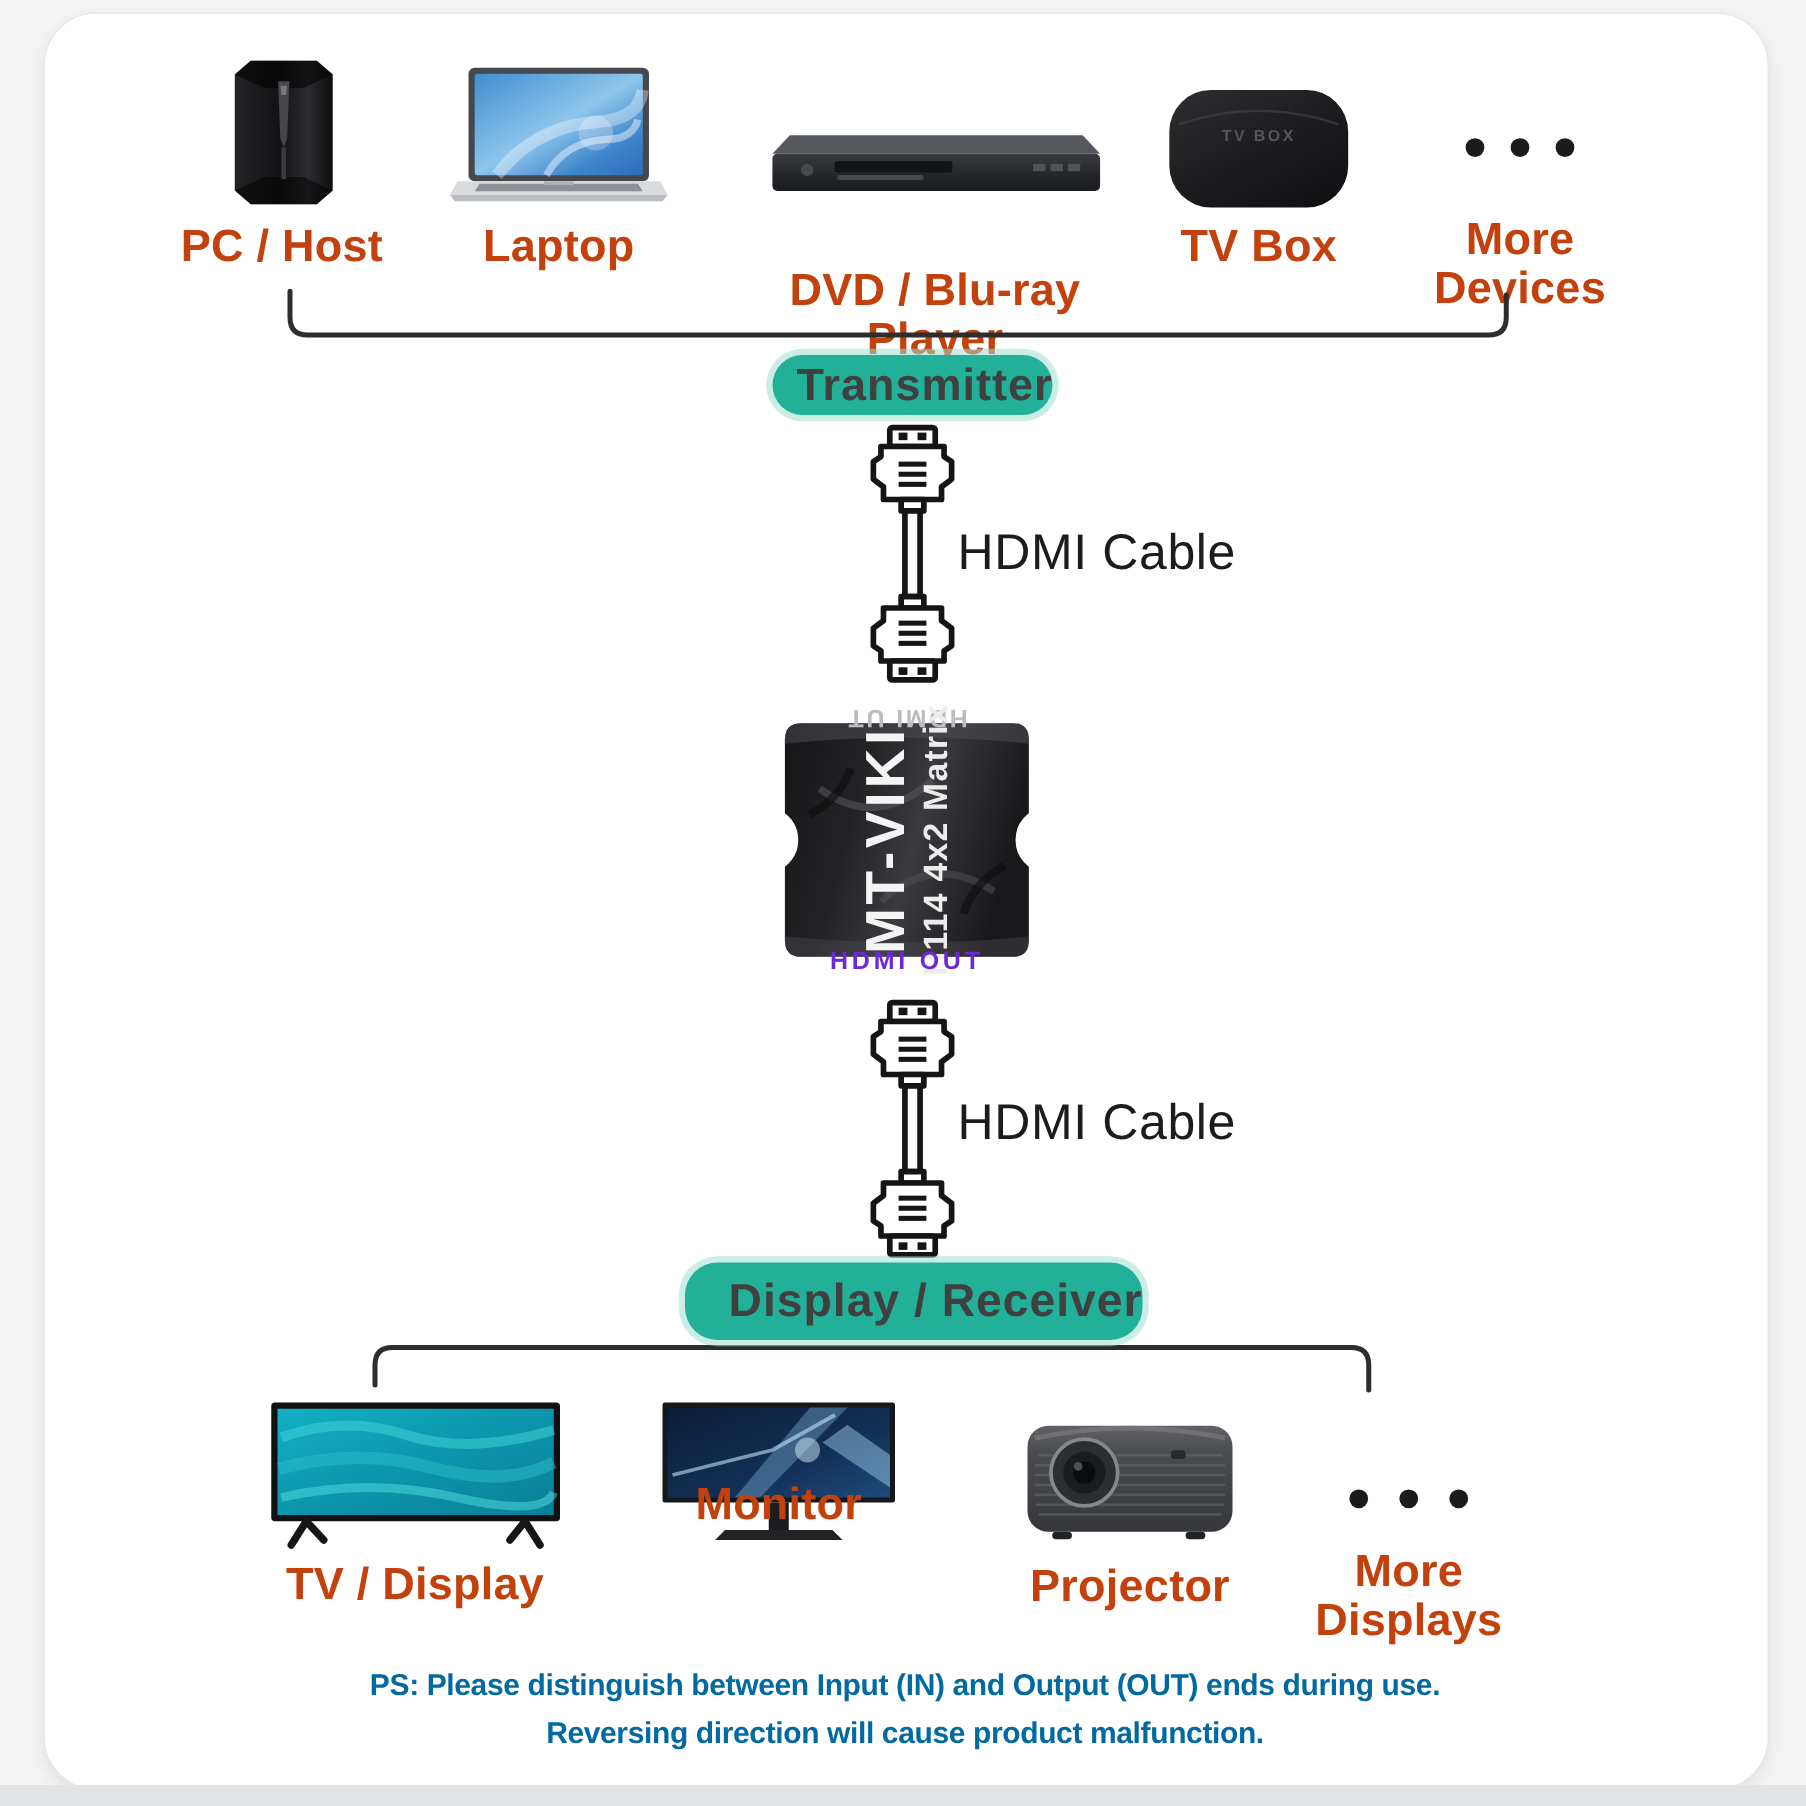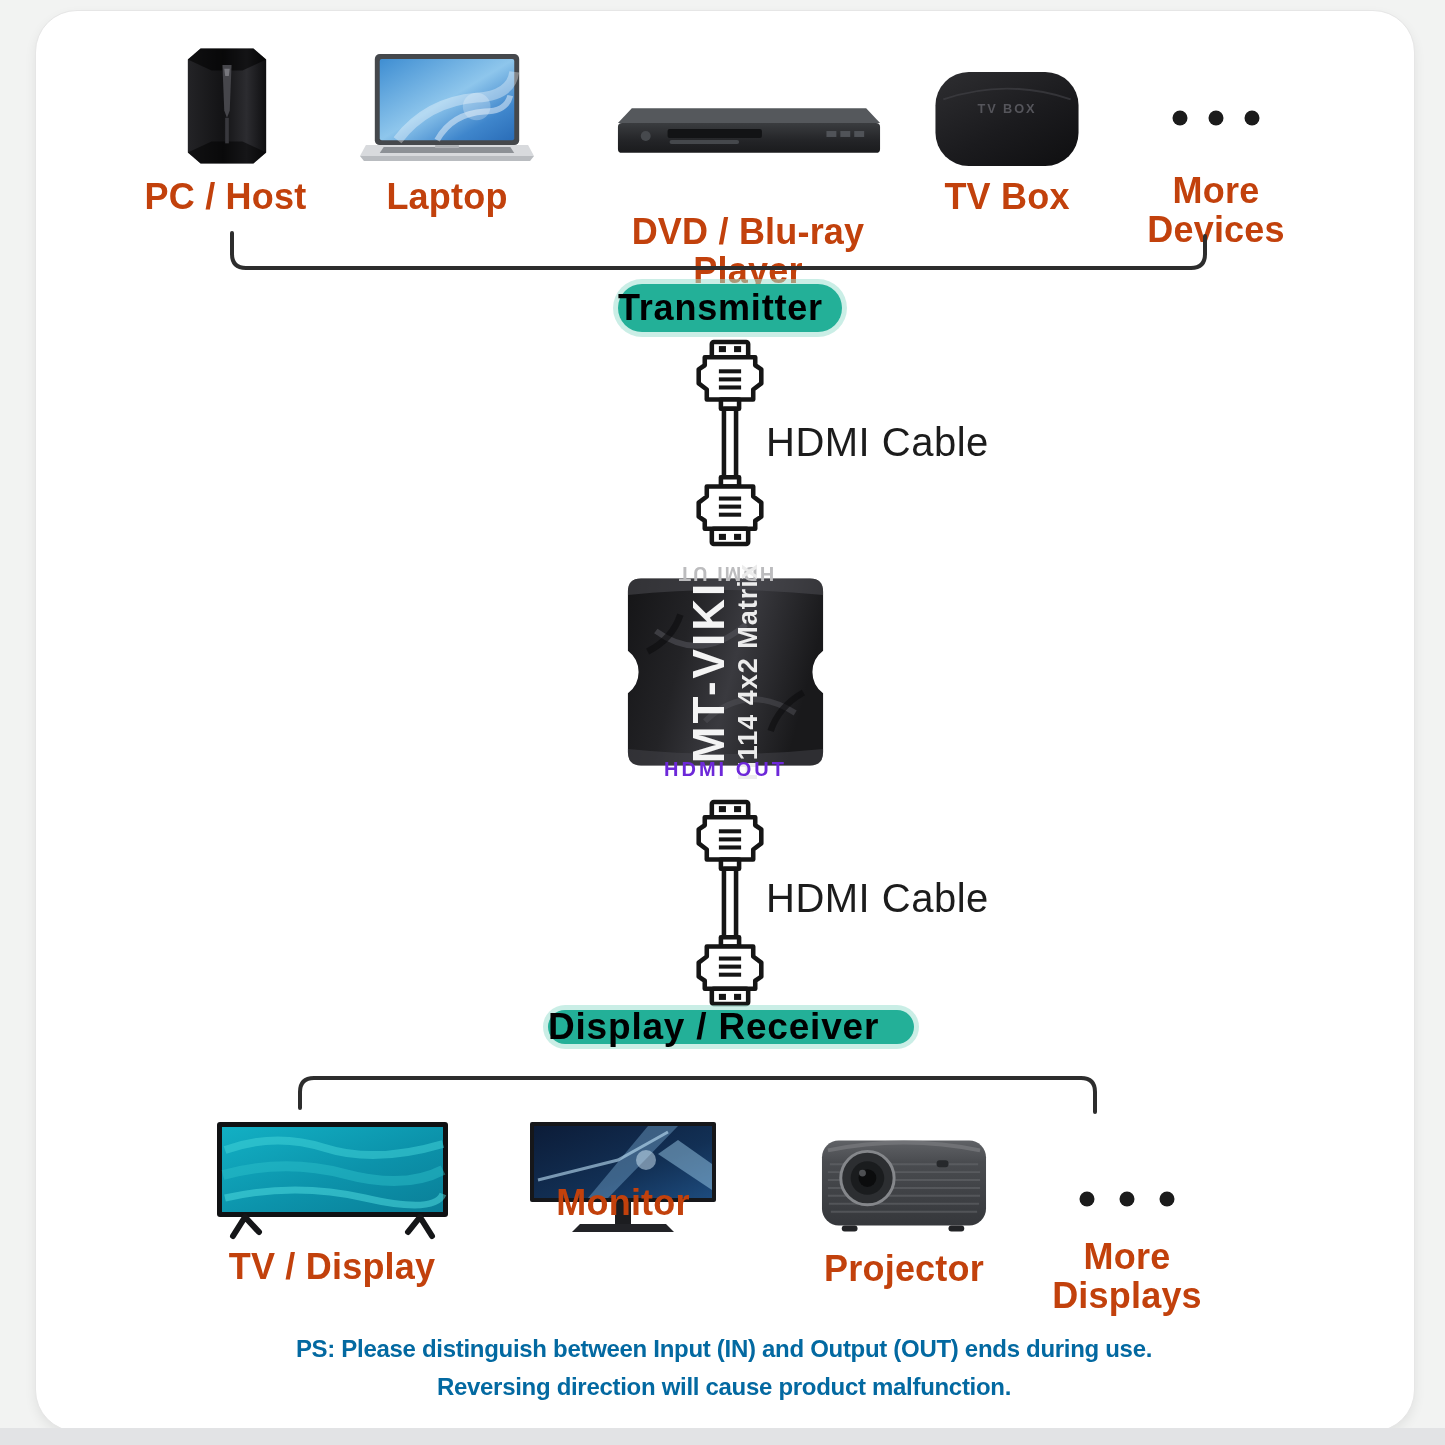--- a/index.html
+++ b/index.html
@@ -14,22 +14,22 @@
     position:absolute;left:35px;top:10px;width:1378px;height:1420px;
     background:#ffffff;border-radius:42px;border:1px solid #e6e6e6;
     box-shadow:0 5px 12px rgba(0,0,0,0.07);
   }
   .abs{position:absolute;}
   .dev-label{
     position:absolute;text-align:center;color:#c2410c;font-weight:700;
     font-size:36px;line-height:1.08;letter-spacing:0.2px;white-space:pre-line;
   }
   .badge{
-    position:absolute;display:flex;align-items:center;justify-content:flex-start;
-    background:#23b098;color:#000000;border-radius:26px;
+    position:absolute;display:flex;align-items:center;justify-content:flex-end;
+    background:#23b098;color:#404040;border-radius:26px;
     font-weight:600;letter-spacing:0.8px;
     box-shadow:0 0 0 5px rgba(158,224,209,0.55);
   }
   .cable-label{
     position:absolute;color:#1c1c1c;font-weight:400;font-size:40px;letter-spacing:0.5px;
   }
   .matrix{
     position:absolute;left:623px;top:553px;width:205px;height:238px;
   }
   .matrix .port-top{
@@ -234,21 +234,21 @@
       <rect x="29" y="157" width="22" height="4"></rect>
         <rect x="29" y="165" width="22" height="4"></rect>
         <rect x="29" y="173" width="22" height="4"></rect>
       <rect x="29" y="194" width="7" height="6"></rect>
         <rect x="44" y="194" width="7" height="6"></rect>
     </g>
   </svg>
 </div>
 <div class="cable-label" style="left:766px;top:876px;">HDMI Cable</div>
 
-<div class="badge" style="left: 548px; top: 1010px; width: 366px; height: 34px; font-size: 37px; background: rgb(35, 176, 152);">
+<div class="badge" style="left: 548px; top: 1010px; width: 366px; height: 62px; font-size: 37px; background: rgb(35, 176, 152);">
   <span>Display / Receiver</span>
 </div>
 
 <div class="abs" style="left:215px;top:1120px;width:235px;height:120px;">
   <svg width="235" height="120" viewBox="0 0 235 120">
     <defs>
       <linearGradient id="tvscr" x1="0" y1="0" x2="1" y2="1">
         <stop offset="0" stop-color="#12b0c4"></stop>
           <stop offset="0.55" stop-color="#0c93ab"></stop>
           <stop offset="1" stop-color="#0a7f98"></stop>

